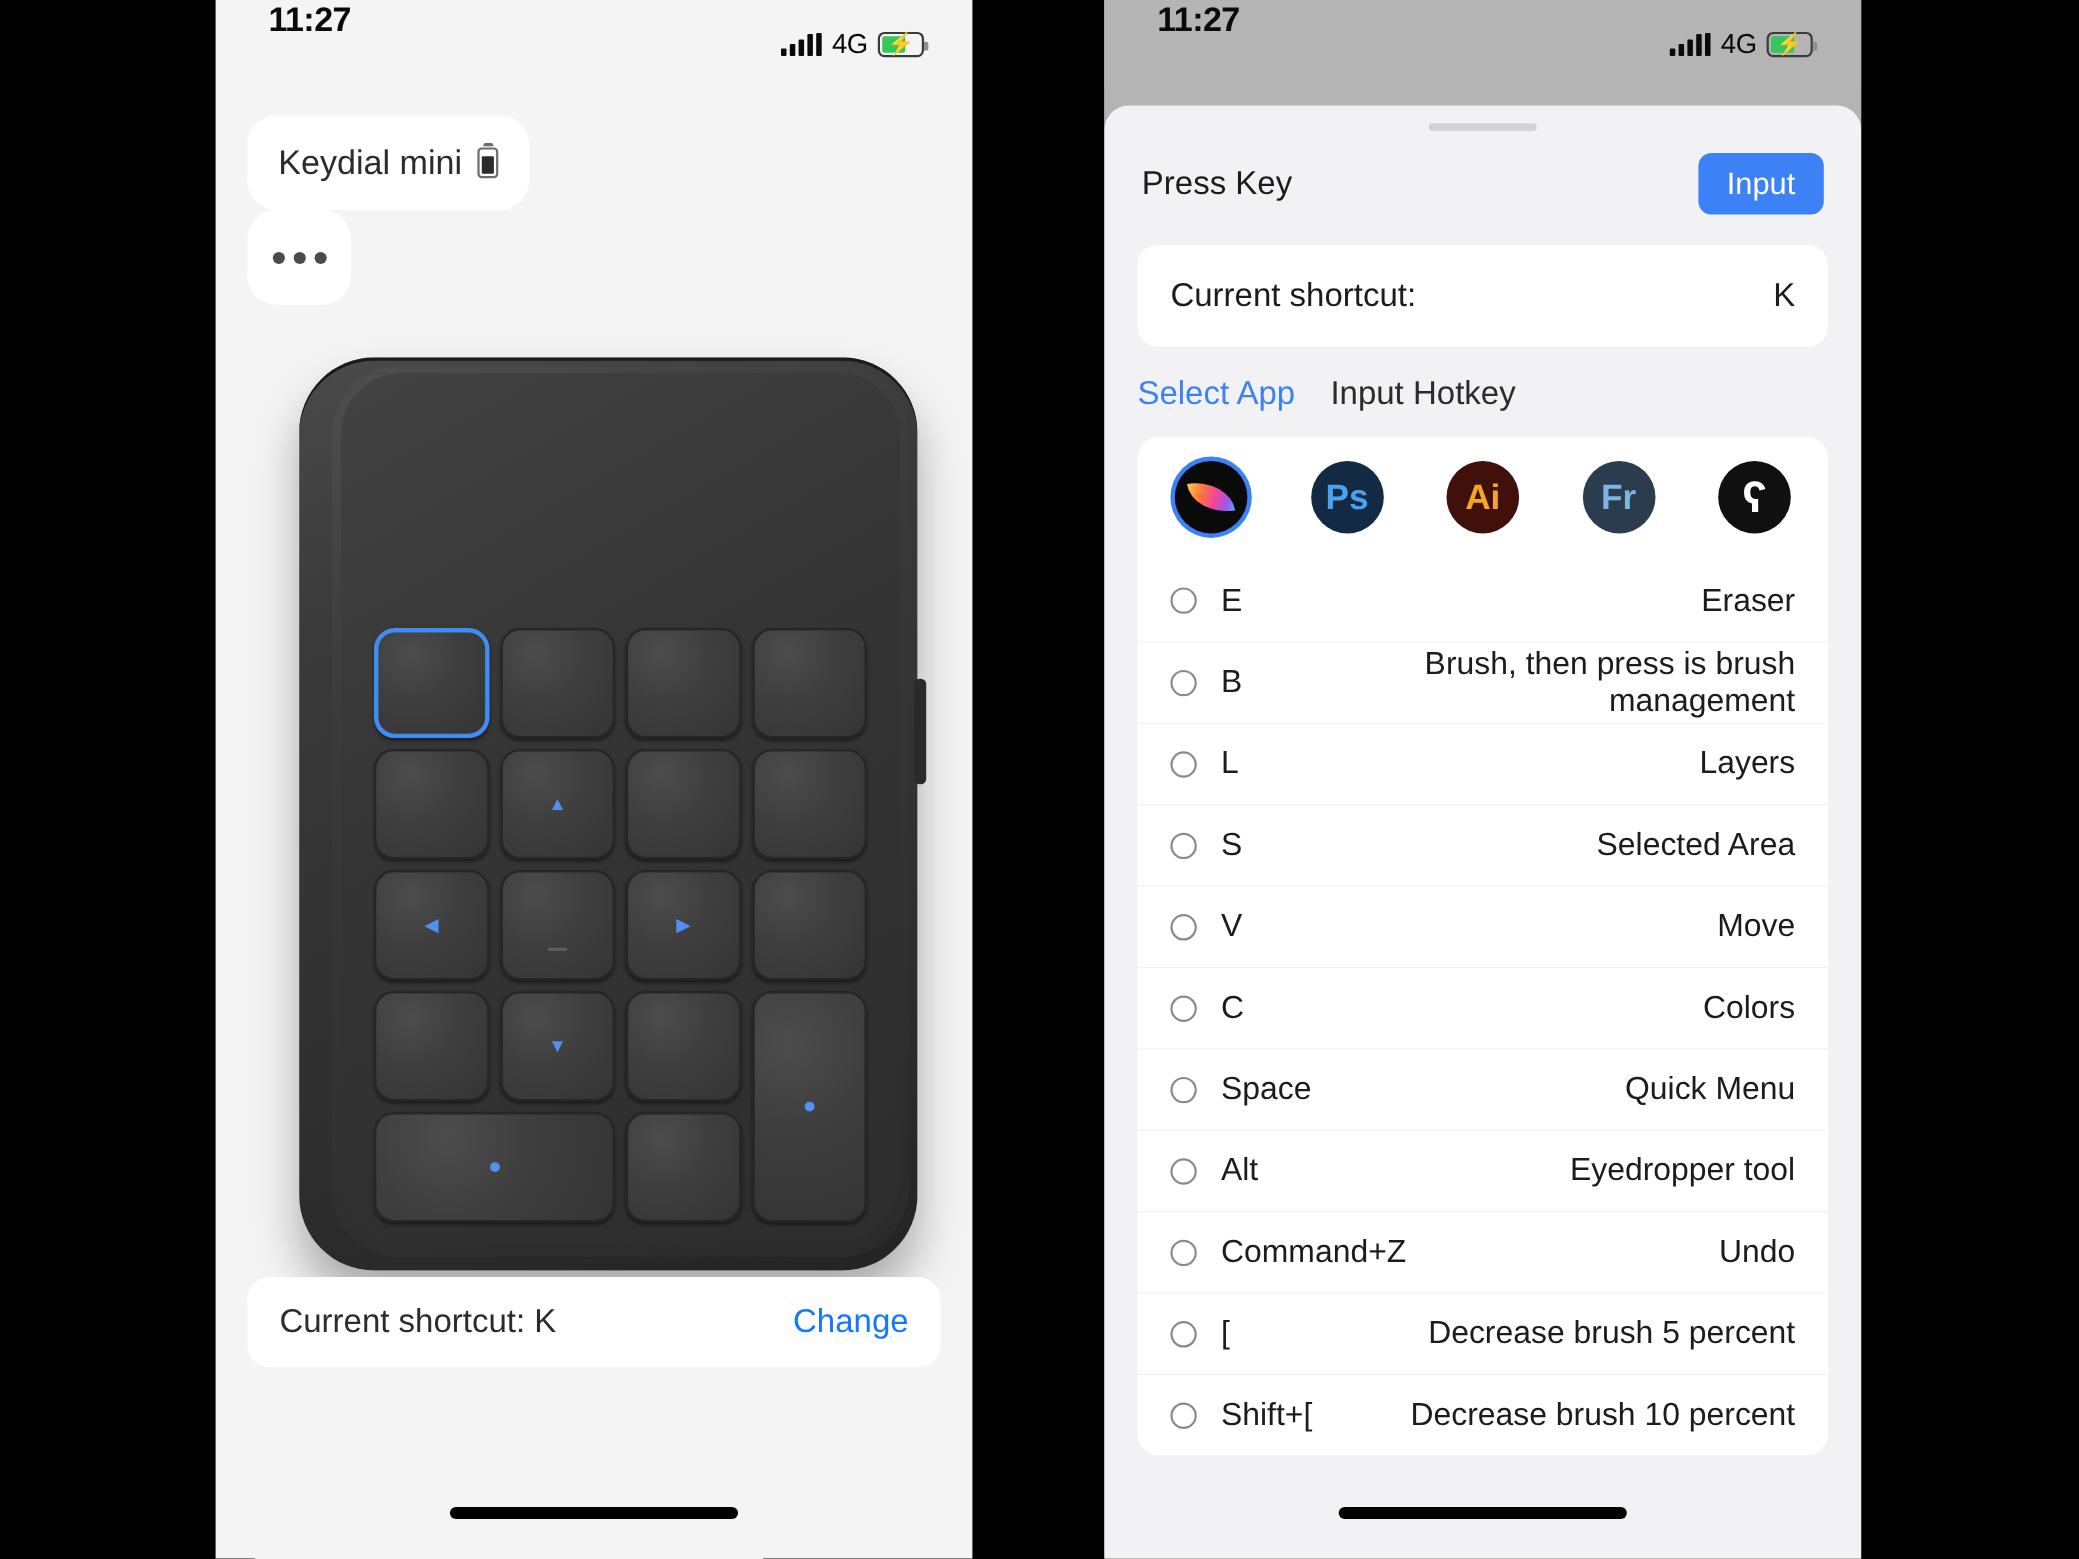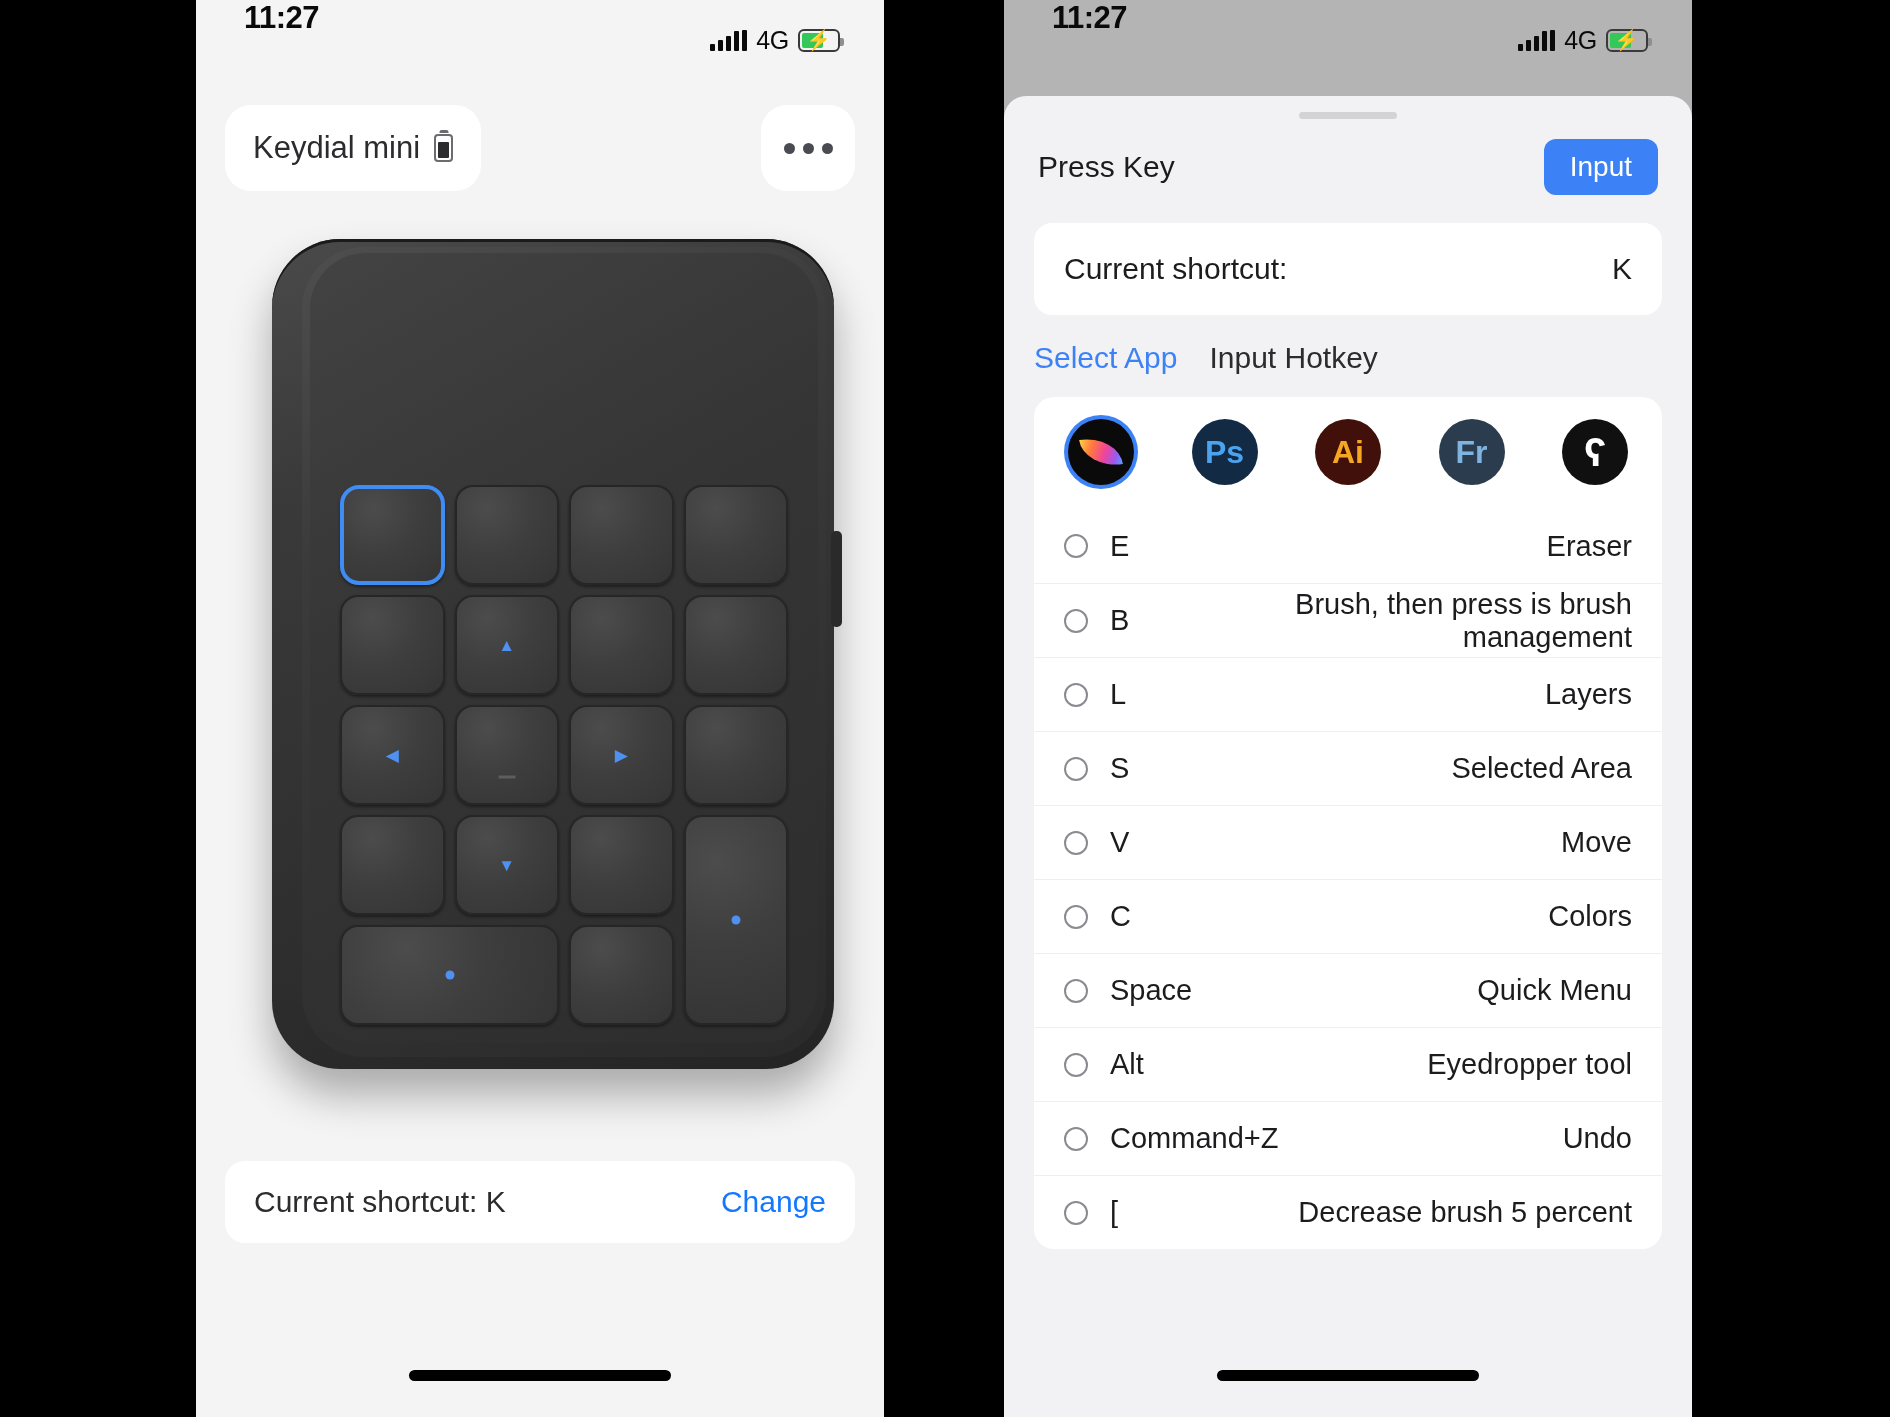--- a/index.html
+++ b/index.html
@@ -61,20 +61,21 @@
   .battery .bolt {
     position: absolute; left: 50%; top: 50%; transform: translate(-50%,-50%);
     font-size: 20px; line-height: 1; color: #000;
   }
 
   
   .device-header {
     display: flex; align-items: flex-start;
     justify-content: space-between;
     padding: 25px 29px 0 29px;
+    flex-direction: column;
   }
   .device-chip {
     background: #fff; border-radius: 26px;
     padding: 0 28px; height: 86px;
     display: flex; align-items: center; gap: 14px;
     min-width: 232px;
   }
   .device-chip .name { font-size: 31px; color: #2c2c2e; }
   .chip-battery {
     position: relative; width: 19px; height: 28px;
@@ -463,20 +464,25 @@
             <div class="srow">
               <span class="radio"></span>
               <span class="skey">Command+Z</span>
               <span class="sdesc">Undo</span>
             </div>
             <div class="srow">
               <span class="radio"></span>
               <span class="skey">[</span>
               <span class="sdesc">Decrease brush 5 percent</span>
             </div>
+            <div class="srow">
+              <span class="radio"></span>
+              <span class="skey">Shift+[</span>
+              <span class="sdesc">Decrease brush 10 percent</span>
+            </div>
           </div>
       </div>
     </div>
 
     <div class="home-ind"></div>
   </div>
 
 </div>
 
 </body></html>

